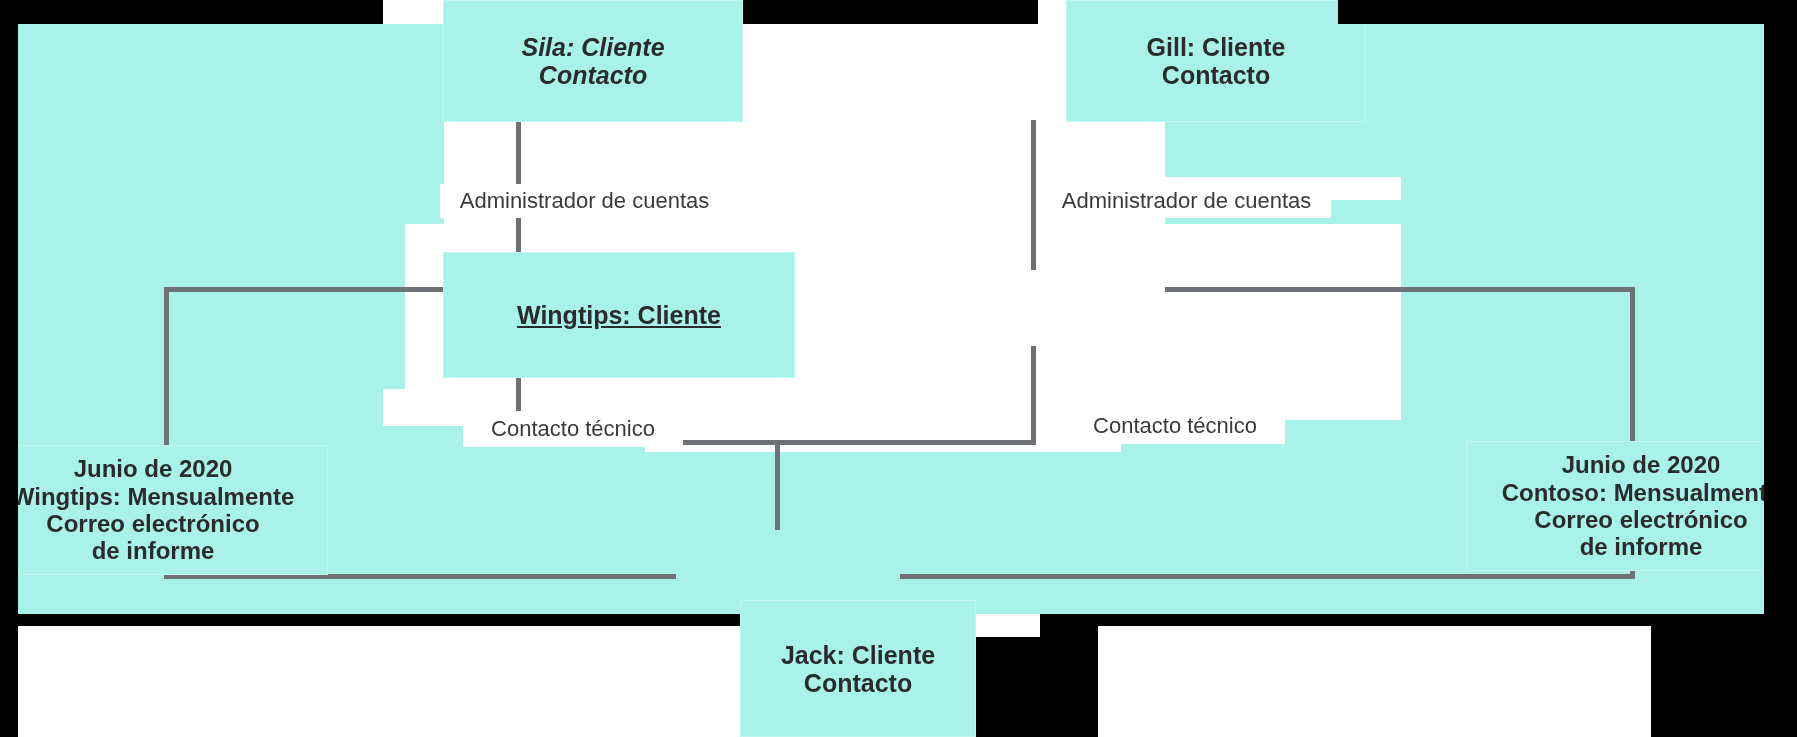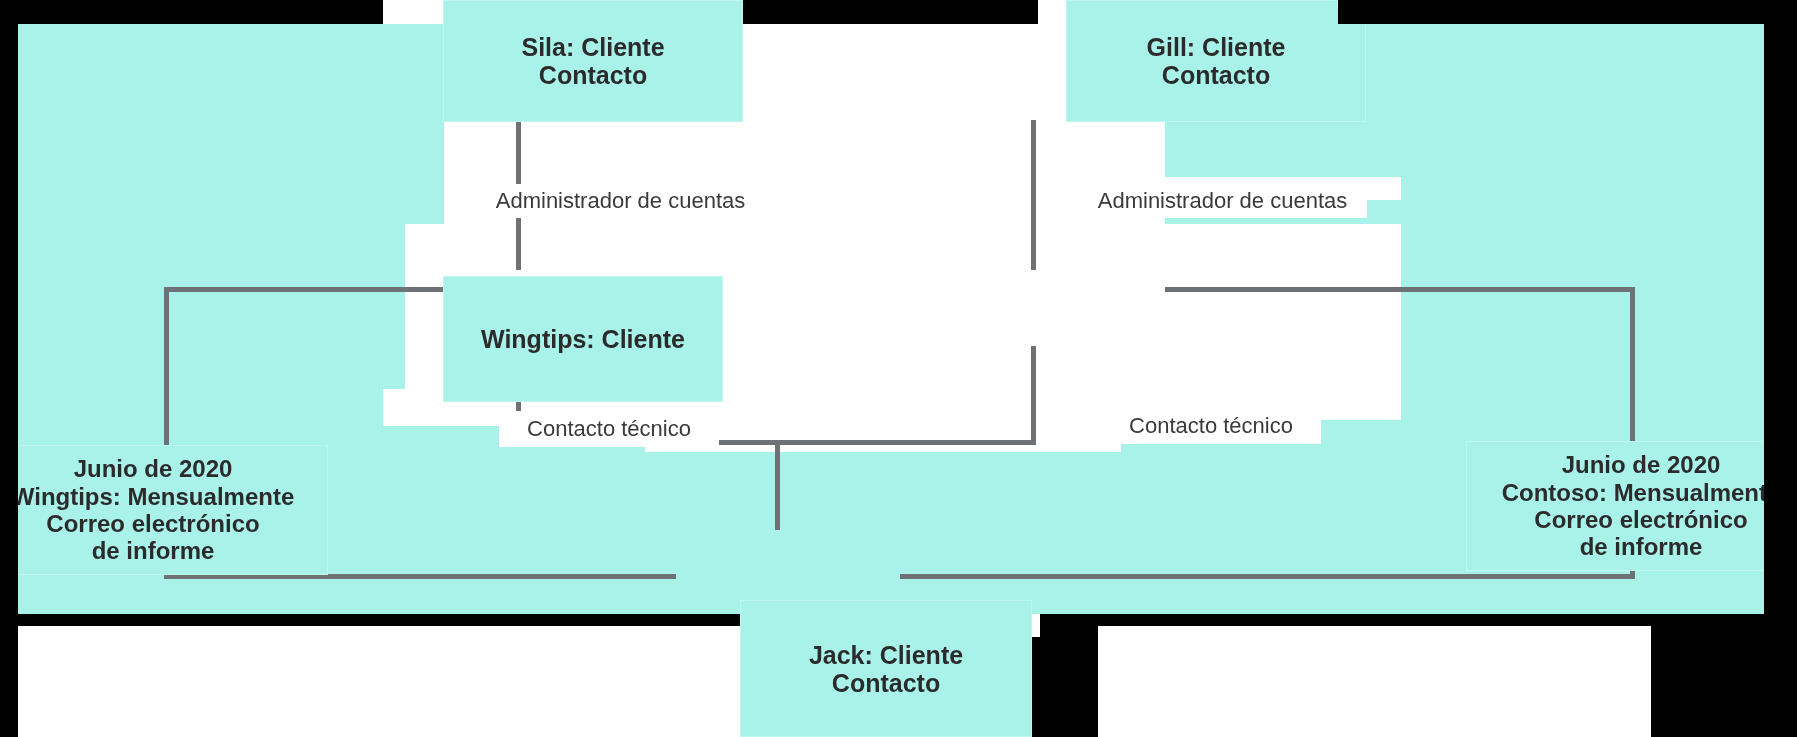--- a/index.html
+++ b/index.html
@@ -63,21 +63,20 @@
     color: #3A3A3A;
     font-weight: normal;
     font-size: 22px;
     line-height: 1;
     display: flex;
     align-items: center;
     justify-content: center;
     white-space: nowrap;
     padding: 4px 8px;
     box-sizing: border-box;
-    margin-left: 36px;
   }
 
   
   .occluder {
     position: absolute;
     background: #000000;
   }
 </style>
 </head>
 <body>
@@ -109,36 +108,36 @@
   <div class="edge" style="left:775px; top:440px; width:5px; height:90px;"></div>
 
   <div class="edge" style="left:164px; top:287px; width:282px; height:5px;"></div>
   <div class="edge" style="left:164px; top:287px; width:5px; height:292px;"></div>
   <div class="edge" style="left:164px; top:574px; width:512px; height:5px;"></div>
 
   <div class="edge" style="left:1165px; top:287px; width:470px; height:5px;"></div>
   <div class="edge" style="left:1630px; top:287px; width:5px; height:292px;"></div>
   <div class="edge" style="left:900px; top:574px; width:735px; height:5px;"></div>
 
-  <div class="node" style="left:443px; top:0px; width:300px; height:122px;">
+  <div class="node" style="left:443px; top:0px; width:300px; height:122px;font-style:italic;">
     <span>Sila: Cliente
 Contacto</span>
   </div>
 
   <div class="node" style="left:1038px; top:0px; width:300px; height:122px;margin-left:28px;">
     <span>Gill: Cliente
 Contacto</span>
   </div>
 
-  <div class="node" style="left:443px; top:276px; width:280px; height:126px;">
+  <div class="node" style="left:443px; top:252px; width:352px; height:126px;text-decoration:underline;">
     <span>Wingtips: Cliente</span>
   </div>
 
 
-  <div class="node" style="left:740px; top:600px; width:292px; height:137px;">
+  <div class="node" style="left:740px; top:600px; width:236px; height:137px;">
     <span>Jack: Cliente
 Contacto</span>
   </div>
 
   <div class="node small-text" style="left:-22px; top:445px; width:350px; height:130px;">
     <span>Junio de 2020
 Wingtips: Mensualmente
 Correo electrónico
 de informe</span>
   </div>

